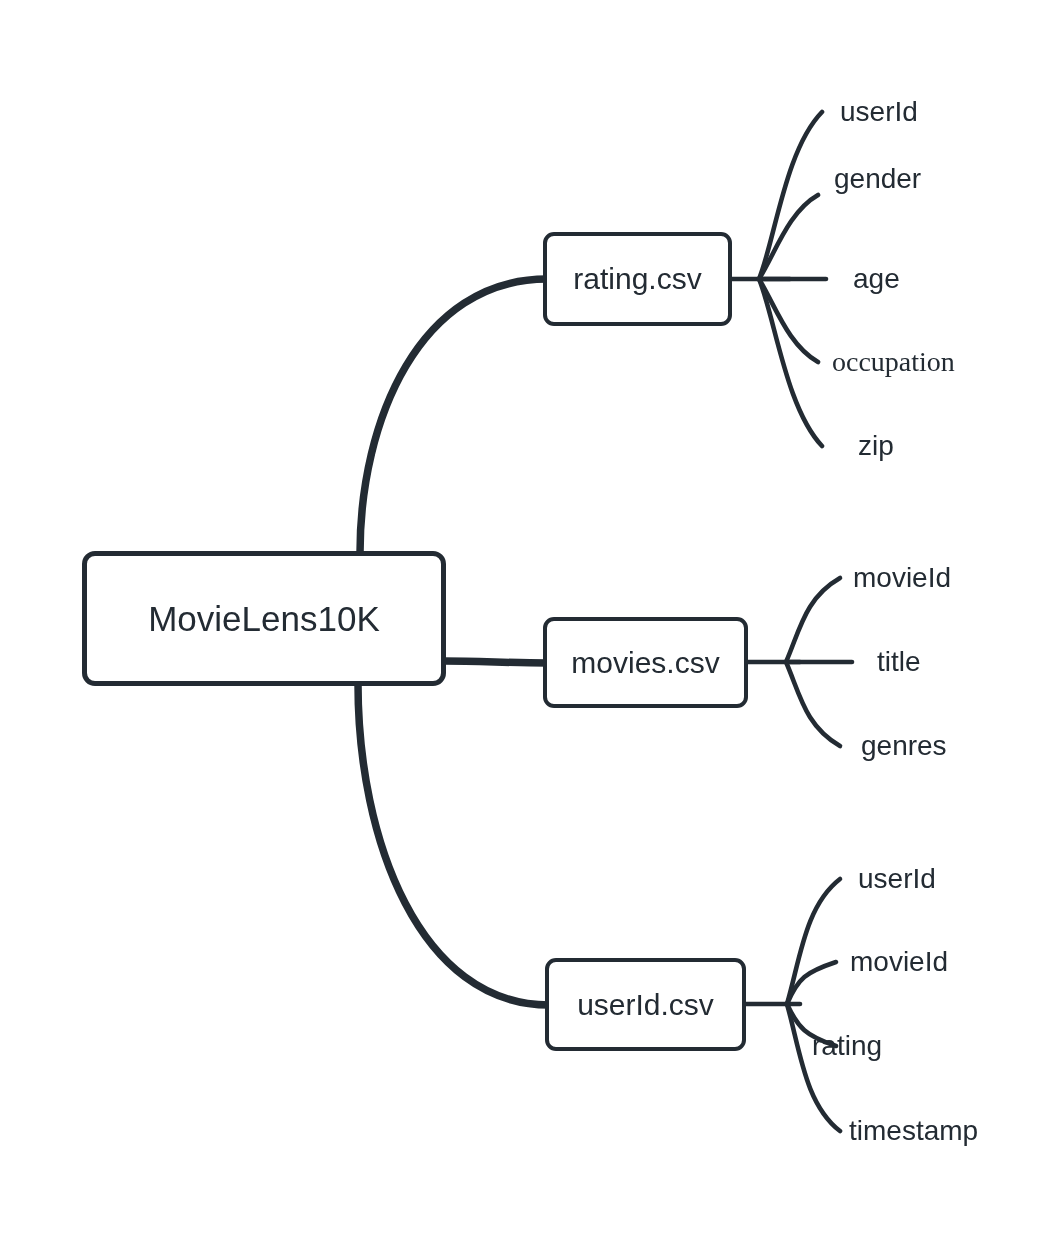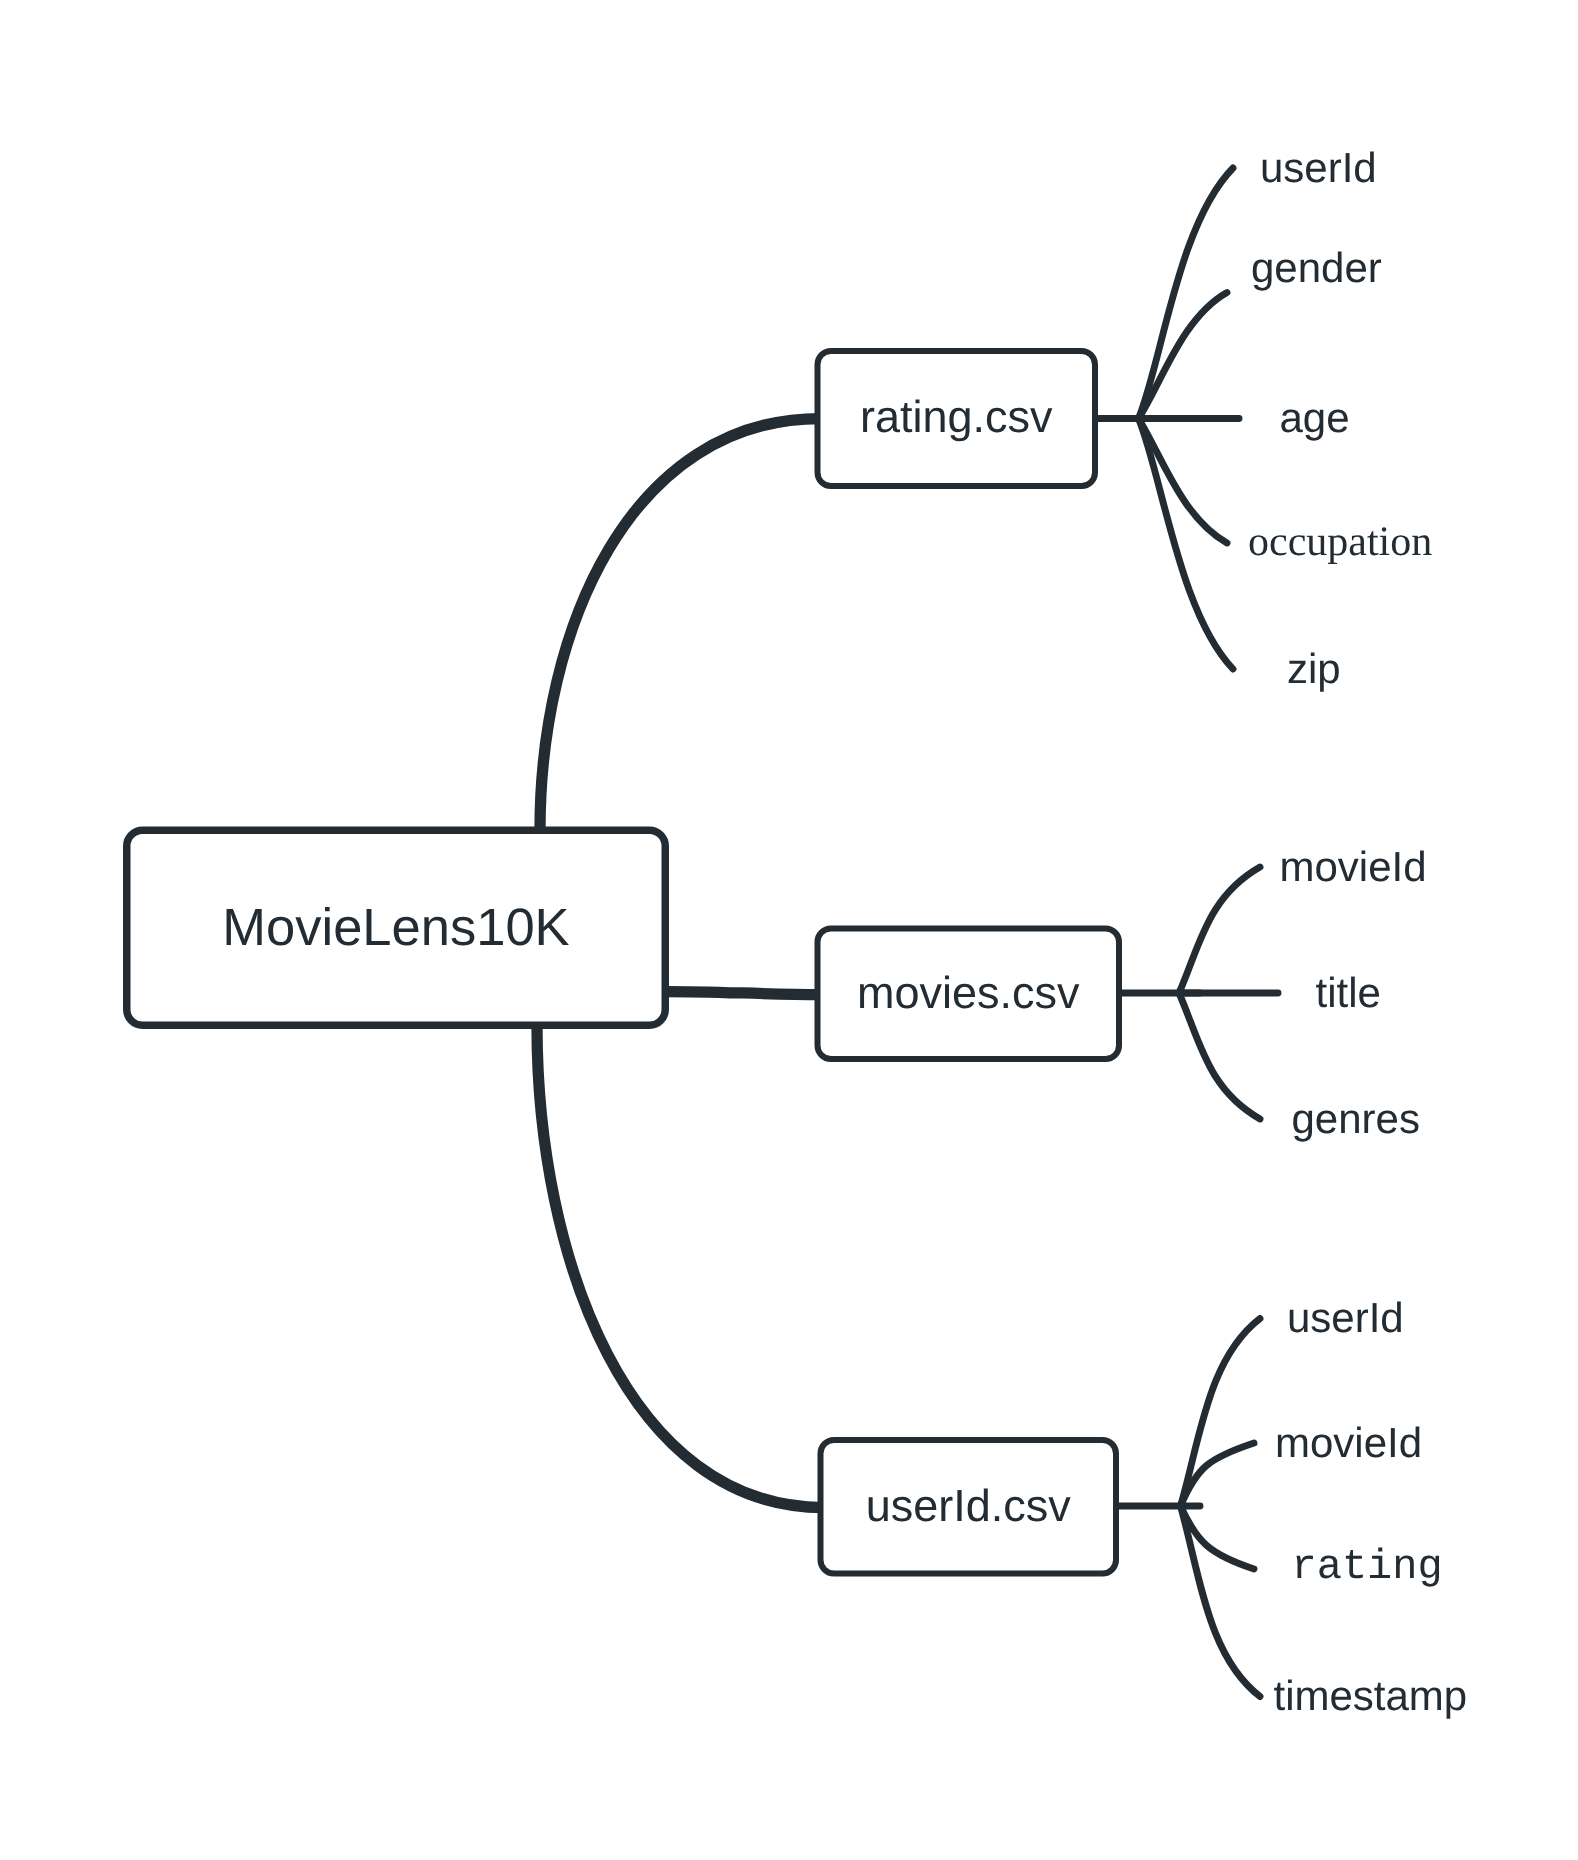--- a/index.html
+++ b/index.html
@@ -120,16 +120,16 @@
   </div>
   <div class="leaf-label" style="left:853px; top:578px;">movieId</div>
   <div class="leaf-label" style="left:877px; top:662px;">title</div>
   <div class="leaf-label" style="left:861px; top:746px;">genres</div>
 
   <div class="node-box node-branch node-ratings">
     <span>userId.csv</span>
   </div>
   <div class="leaf-label" style="left:858px; top:879px;">userId</div>
   <div class="leaf-label" style="left:850px; top:962px;">movieId</div>
-  <div class="leaf-label" style="left:861px; top:1046px;font-family:Liberation Mono, monospace;">rating</div>
+  <div class="leaf-label" style="left:812px; top:1046px;">rating</div>
   <div class="leaf-label" style="left:849px; top:1131px;">timestamp</div>
 
 </div>
 
 </body></html>

